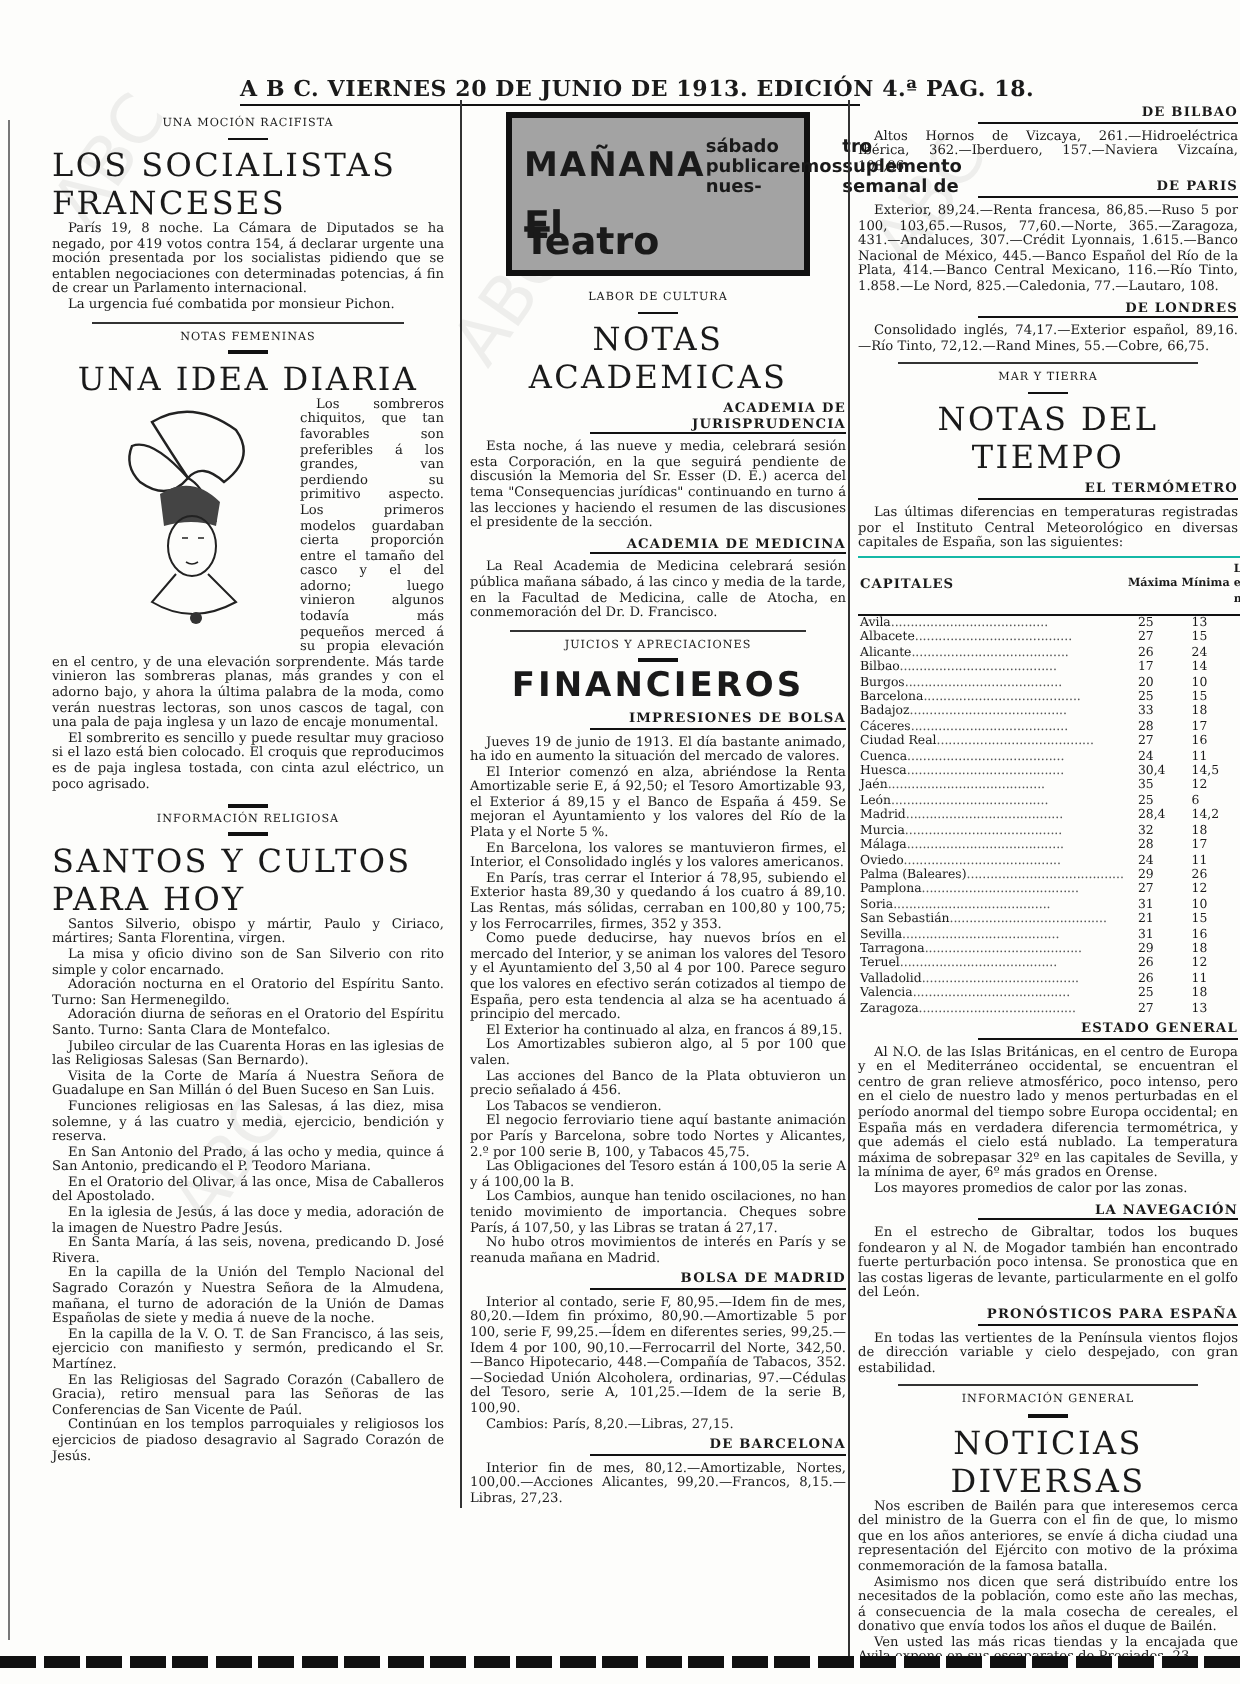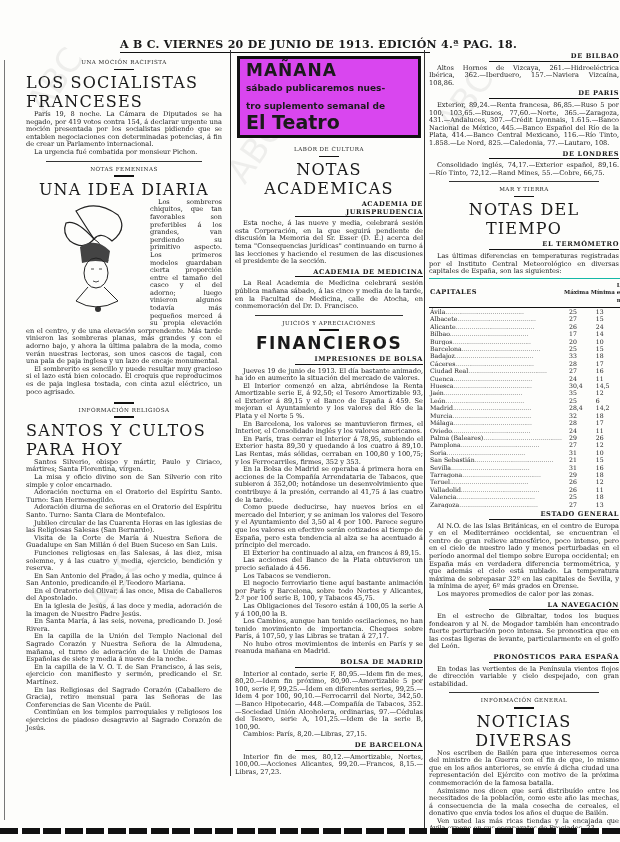--- a/index.html
+++ b/index.html
@@ -20,22 +20,22 @@
     .rule-short { width: 20px; height: 1.5px; background: #111; margin: 2px auto 3px; }
     .rule-long { height: 1px; background: #333; margin: 4px 20px; }
     .hl { font-family: "DejaVu Serif", serif; font-weight: normal; font-size: 16px; line-height: 19px; letter-spacing: 1.2px; margin: 0; }
     .hl.right { text-align: left; }
     .hl.center { text-align: center; }
     .hl-bold { font-family: "DejaVu Sans", sans-serif; font-weight: bold; font-size: 17px; line-height: 19px; letter-spacing: 1.5px; margin: 0; }
     .subhead { text-align: right; font-size: 6.6px; font-weight: bold; letter-spacing: 0.6px; border-bottom: 1px solid #111; padding-bottom: 0px; margin: 3px 0 3px 60px; }
     p { margin: 0; text-indent: 8px; }
     .illus { float: left; width: 100px; height: 118px; margin: 2px 4px 2px 20px; }
     .ad-box {
-      border: 3px solid #111; margin: 6px 2px 8px; padding: 4px 6px; height: 68px;
-      display: grid; grid-template-columns: 1fr; align-items: center; background: #d946ef;
+      border: 3px solid #111; margin: 6px 18px 8px; padding: 4px 6px; height: 68px;
+      display: grid; grid-template-columns: 1fr 1fr 1fr; align-items: center; background: #a3a3a3;
     }
     .ad-manana { font-family: "DejaVu Sans", sans-serif; font-weight: bold; font-size: 17px; letter-spacing: 1px; }
     .ad-small { font-family: "DejaVu Sans", sans-serif; font-weight: bold; font-size: 9px; line-height: 10px; }
     .ad-teatro { font-family: "DejaVu Sans", sans-serif; font-weight: bold; font-size: 19px; }
     table.weather { width: 100%; border-collapse: collapse; font-size: 6.2px; line-height: 7.4px; margin-top: 2px; }
     table.weather th { font-weight: bold; font-size: 5.6px; border-top: 1px solid #14b8a6; border-bottom: 1px solid #111; padding: 3px 1px; }
     table.weather th.first { text-align: left; font-size: 6.6px; letter-spacing: 0.5px; }
     table.weather td { padding: 0 1px; }
     table.weather td.city { width: 55%; white-space: nowrap; overflow: hidden; }
     table.weather td.num { text-align: left; padding-left: 6px; }
@@ -125,23 +125,23 @@
   <div class="rule-long"></div>
 
   <div class="kicker">JUICIOS Y APRECIACIONES</div>
   <div class="rule-short"></div>
   <h2 class="hl-bold" style="text-align:center">FINANCIEROS</h2>
   <div class="subhead">IMPRESIONES DE BOLSA</div>
   <p>Jueves 19 de junio de 1913. El día bastante animado, ha ido en aumento la situación del mercado de valores.</p>
   <p>El Interior comenzó en alza, abriéndose la Renta Amortizable serie E, á 92,50; el Tesoro Amortizable 93, el Exterior á 89,15 y el Banco de España á 459. Se mejoran el Ayuntamiento y los valores del Río de la Plata y el Norte 5 %.</p>
   <p>En Barcelona, los valores se mantuvieron firmes, el Interior, el Consolidado inglés y los valores americanos.</p>
   <p>En París, tras cerrar el Interior á 78,95, subiendo el Exterior hasta 89,30 y quedando á los cuatro á 89,10. Las Rentas, más sólidas, cerraban en 100,80 y 100,75; y los Ferrocarriles, firmes, 352 y 353.</p>
-  <p>En la Bolsa de Madrid se operaba á primera hora en acciones de la Compañía Arrendataria de Tabacos, que subieron á 352,00; notándose un desenvolvimiento que contribuye á la presión, cerrando al 41,75 á las cuatro de la tarde.</p>
   <p>Como puede deducirse, hay nuevos bríos en el mercado del Interior, y se animan los valores del Tesoro y el Ayuntamiento del 3,50 al 4 por 100. Parece seguro que los valores en efectivo serán cotizados al tiempo de España, pero esta tendencia al alza se ha acentuado á principio del mercado.</p>
   <p>El Exterior ha continuado al alza, en francos á 89,15.</p>
+  <p>Los Amortizables subieron algo, al 5 por 100 que valen.</p>
   <p>Las acciones del Banco de la Plata obtuvieron un precio señalado á 456.</p>
   <p>Los Tabacos se vendieron.</p>
   <p>El negocio ferroviario tiene aquí bastante animación por París y Barcelona, sobre todo Nortes y Alicantes, 2.º por 100 serie B, 100, y Tabacos 45,75.</p>
   <p>Las Obligaciones del Tesoro están á 100,05 la serie A y á 100,00 la B.</p>
   <p>Los Cambios, aunque han tenido oscilaciones, no han tenido movimiento de importancia. Cheques sobre París, á 107,50, y las Libras se tratan á 27,17.</p>
   <p>No hubo otros movimientos de interés en París y se reanuda mañana en Madrid.</p>
   <div class="subhead">BOLSA DE MADRID</div>
   <p>Interior al contado, serie F, 80,95.—Idem fin de mes, 80,20.—Idem fin próximo, 80,90.—Amortizable 5 por 100, serie F, 99,25.—Ídem en diferentes series, 99,25.—Idem 4 por 100, 90,10.—Ferrocarril del Norte, 342,50.—Banco Hipotecario, 448.—Compañía de Tabacos, 352.—Sociedad Unión Alcoholera, ordinarias, 97.—Cédulas del Tesoro, serie A, 101,25.—Idem de la serie B, 100,90.</p>
   <p>Cambios: París, 8,20.—Libras, 27,15.</p>
   <div class="subhead">DE BARCELONA</div>

